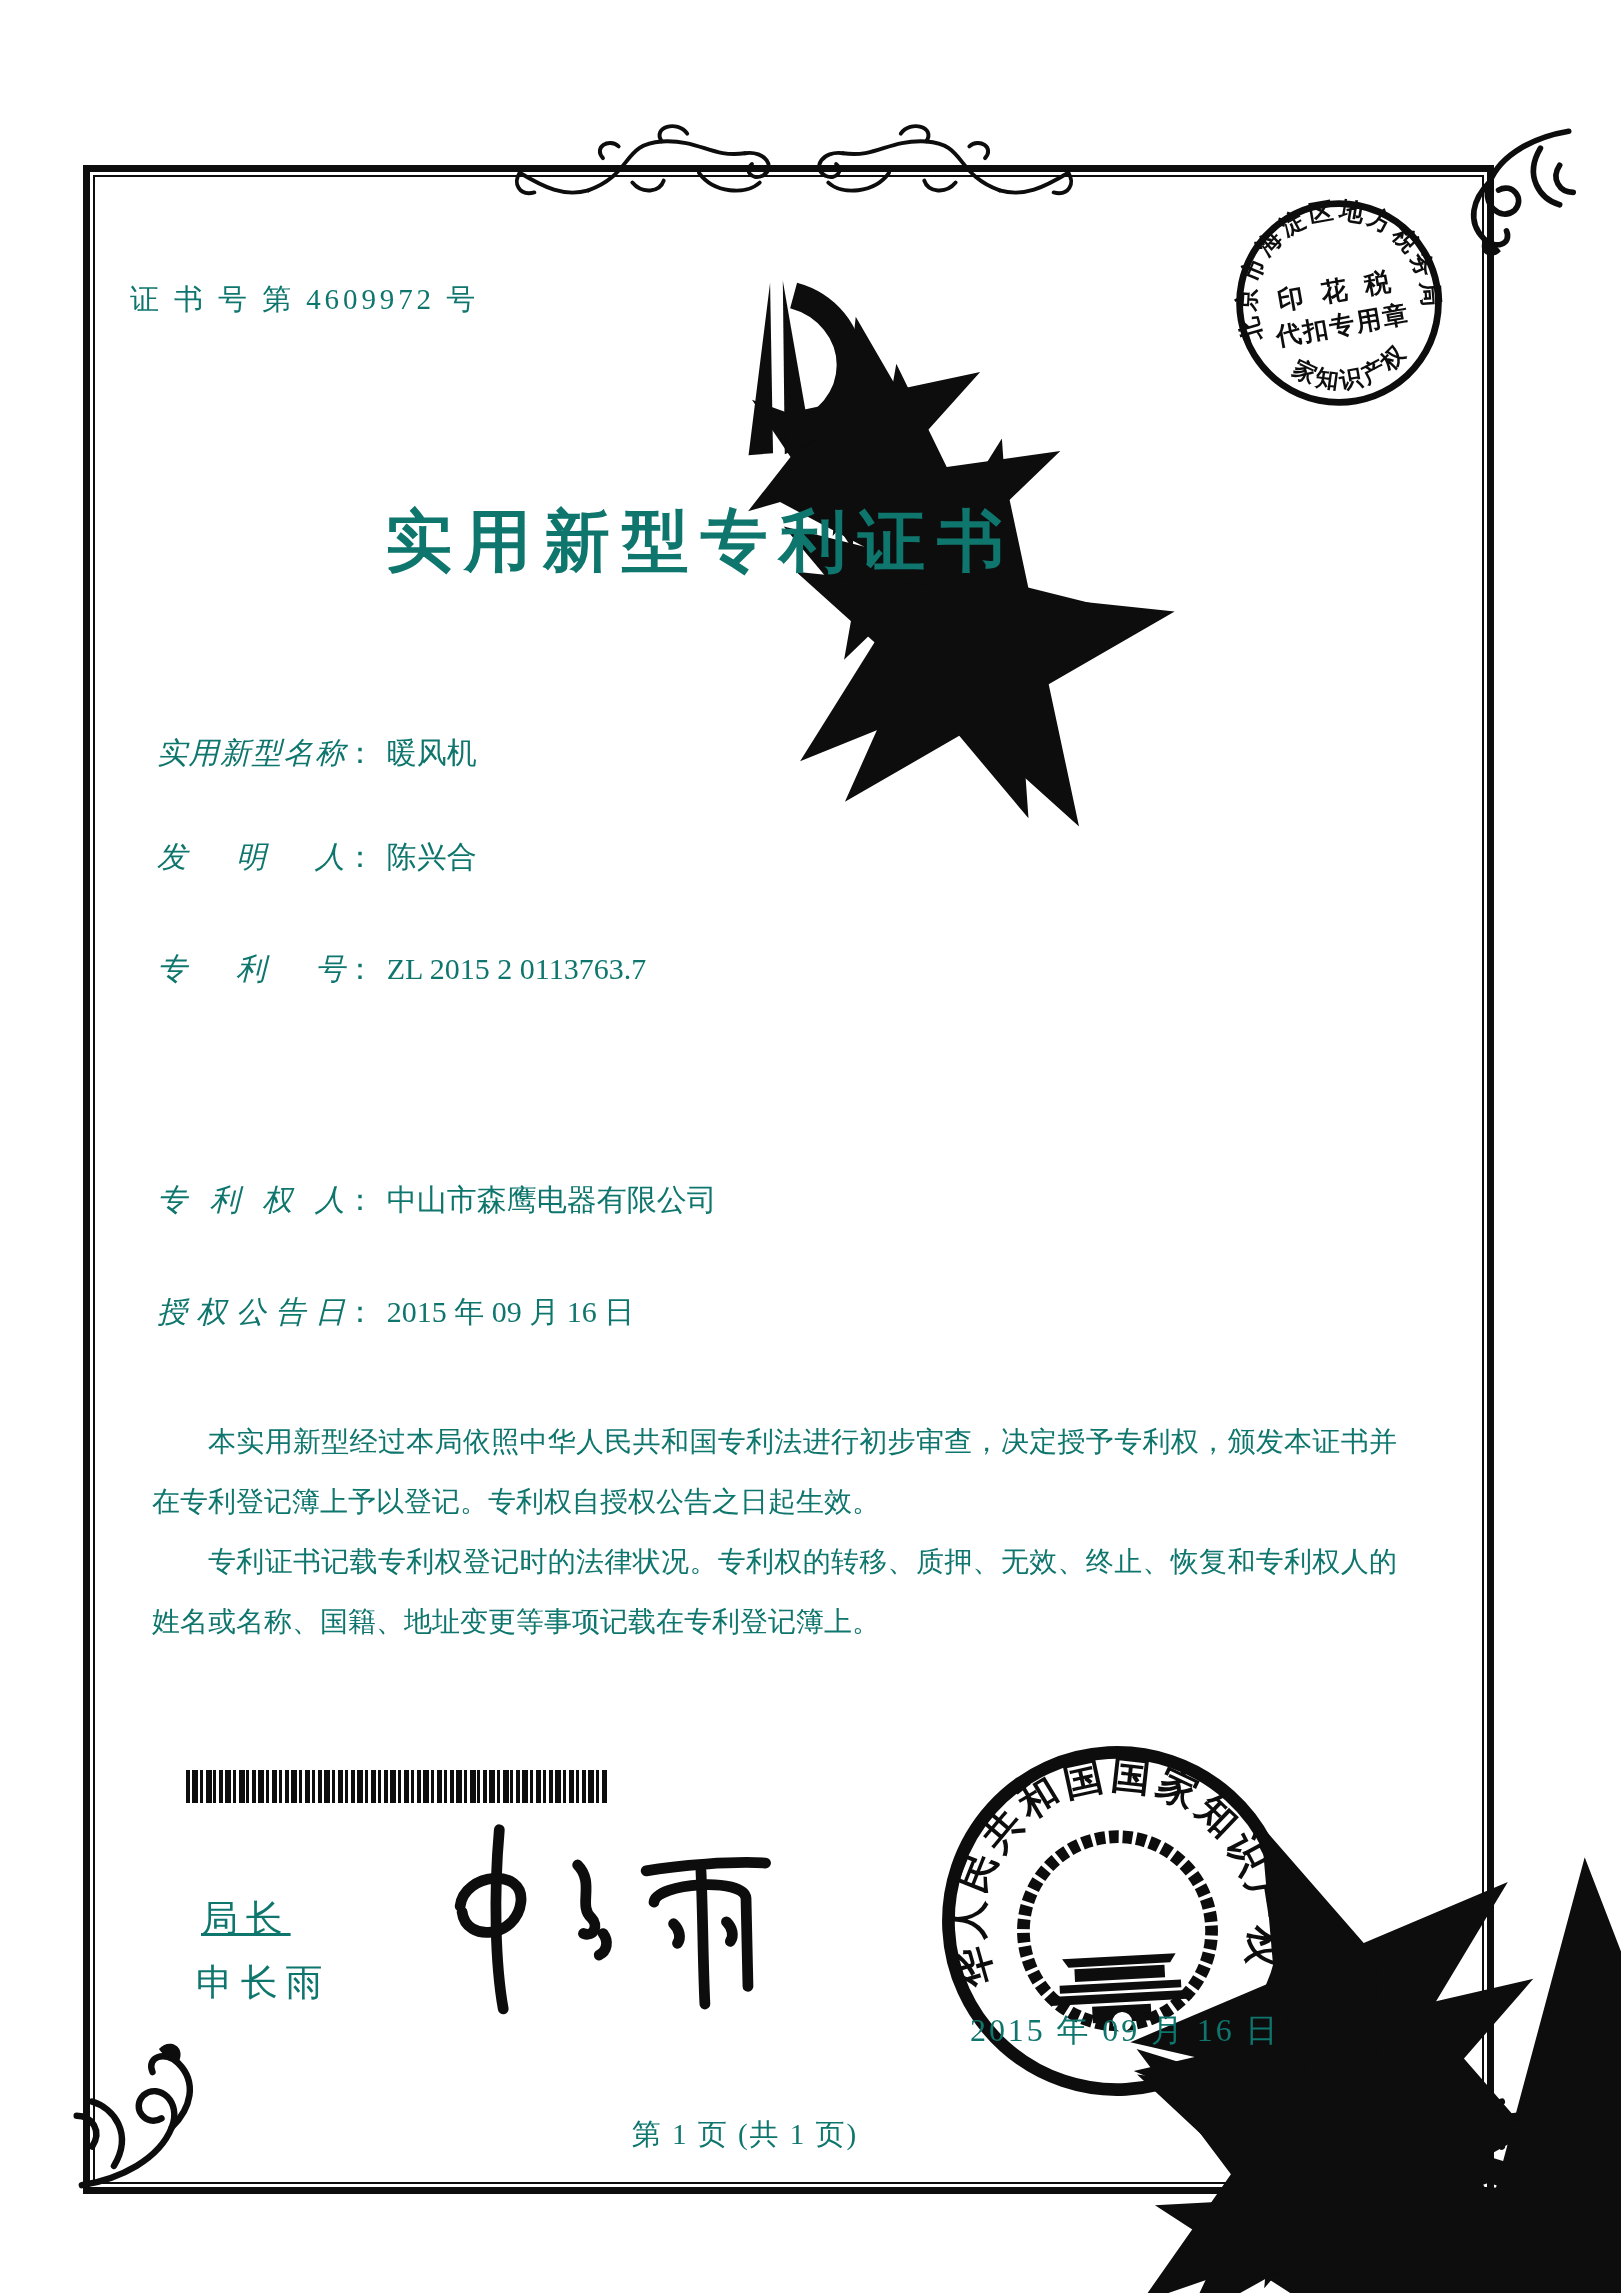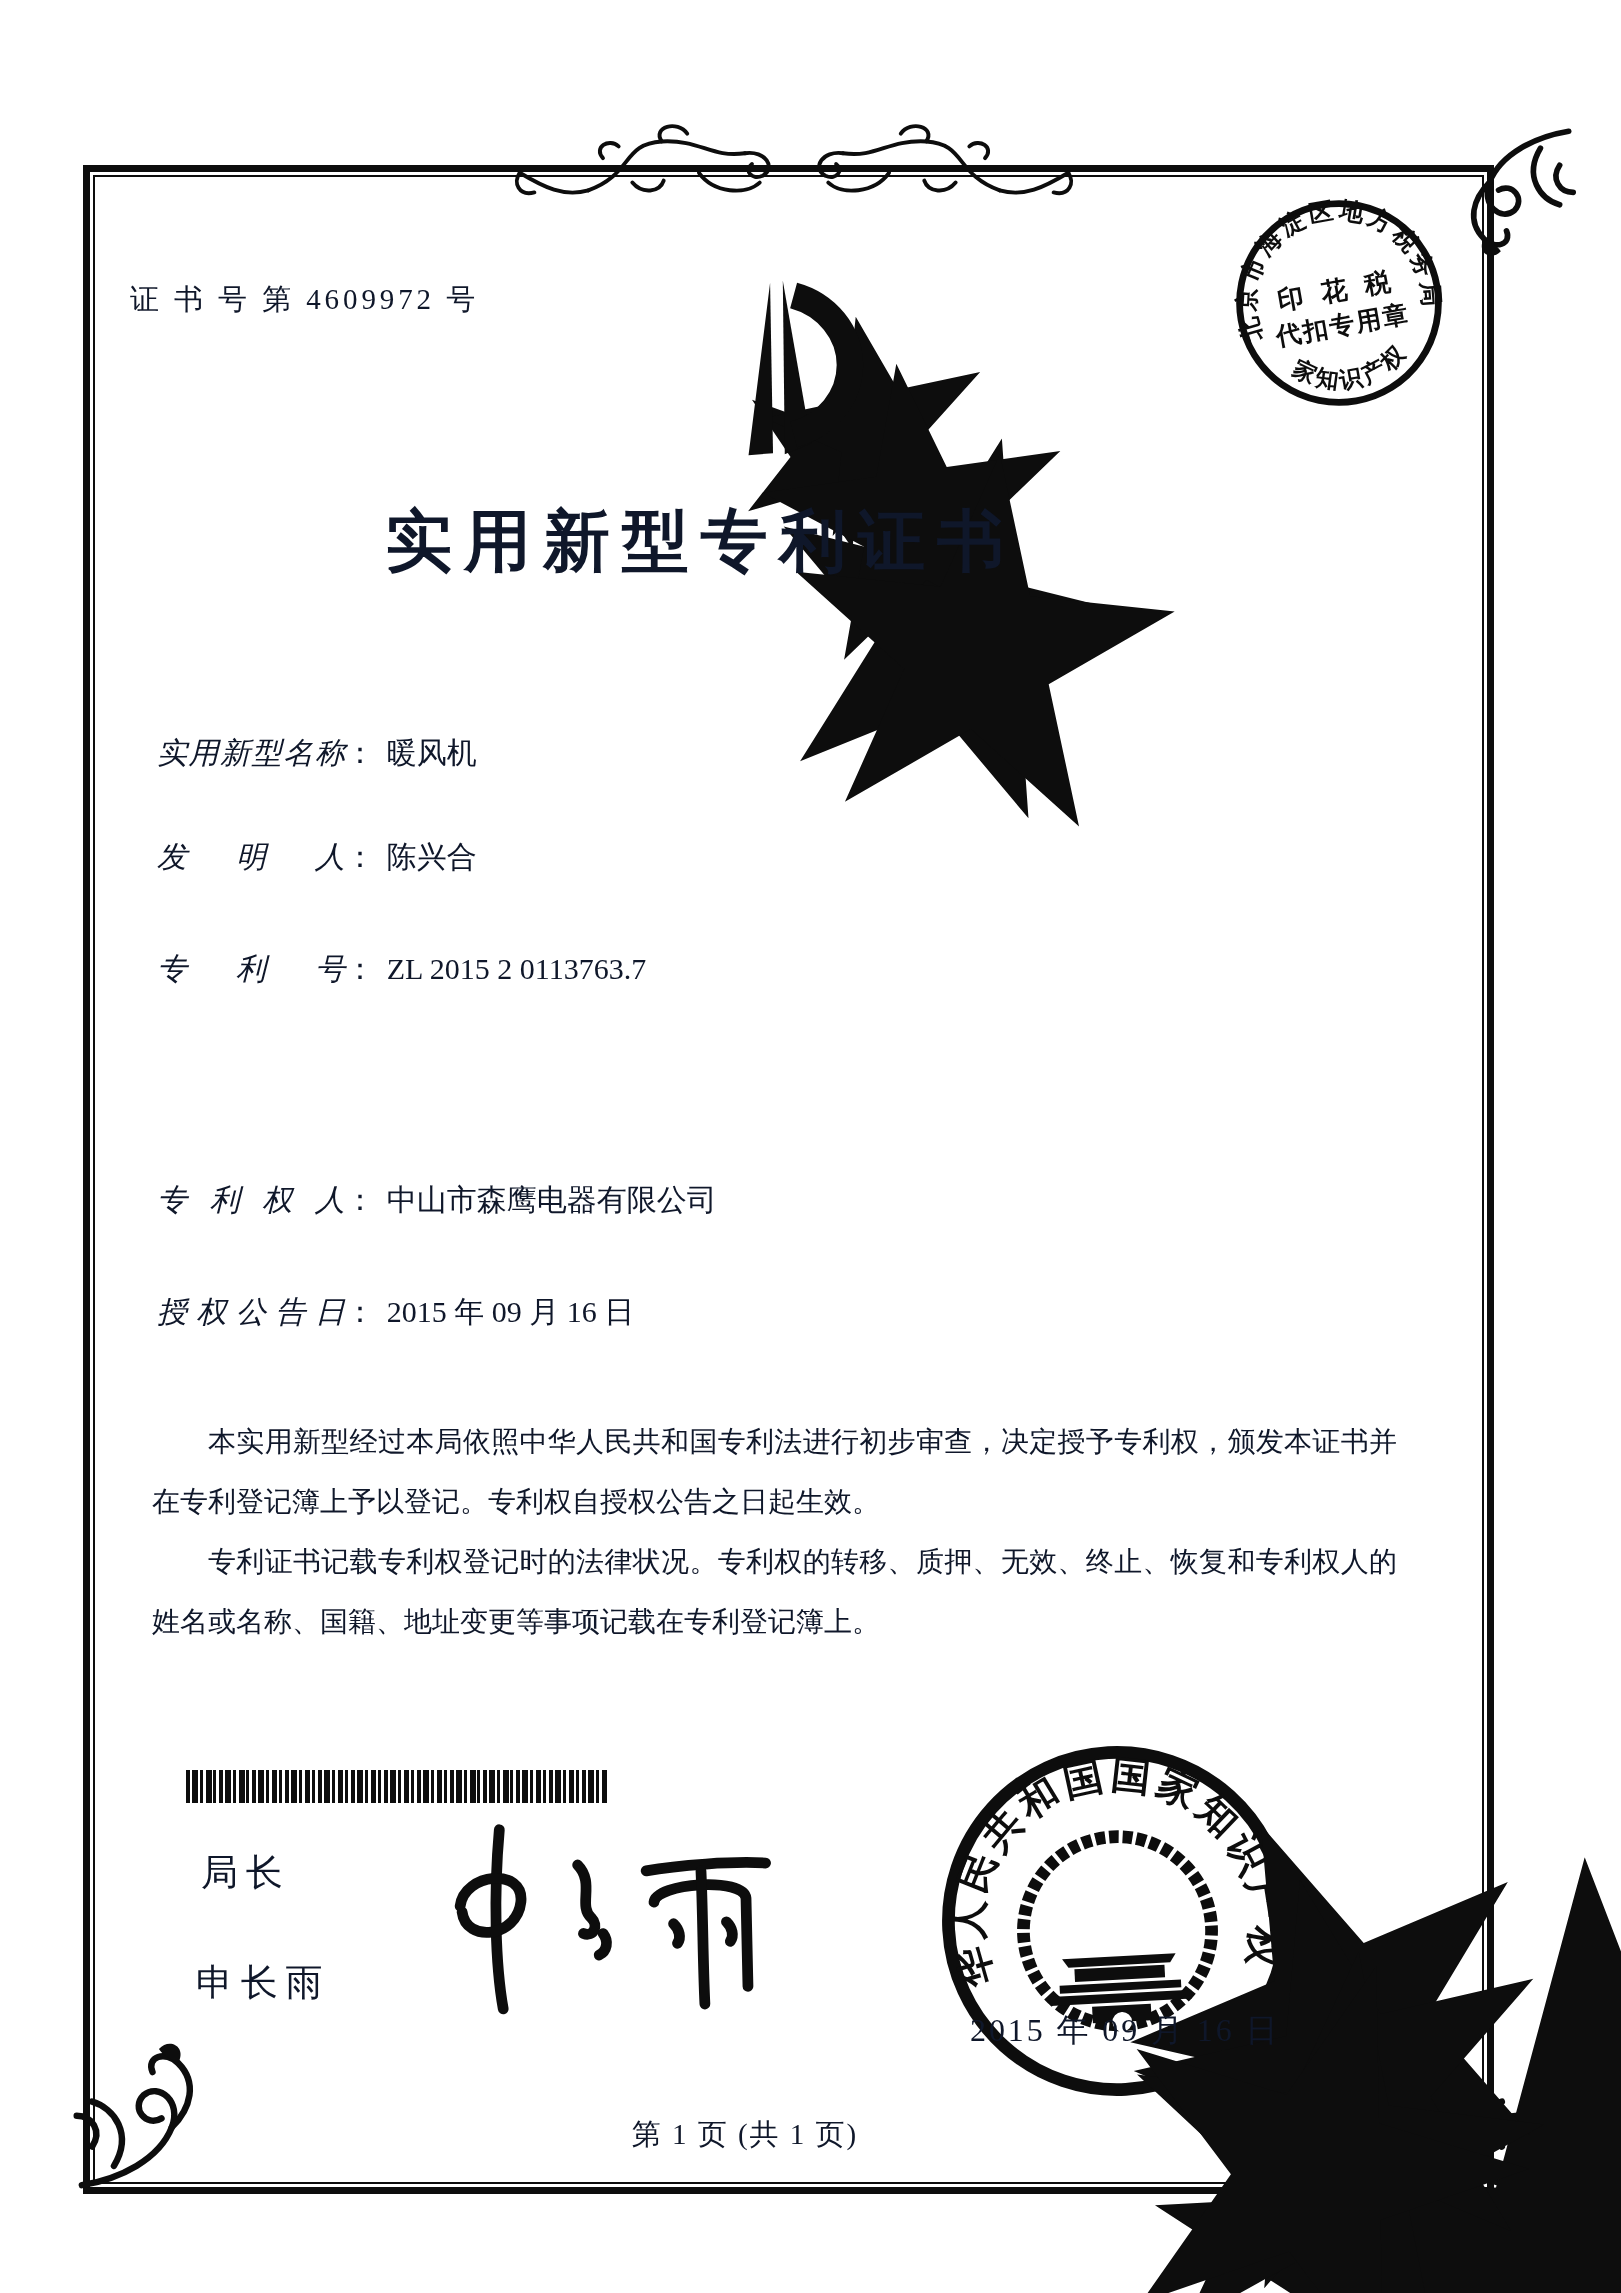--- a/index.html
+++ b/index.html
@@ -1,18 +1,18 @@
 <!DOCTYPE html>
 <html><head>
 <meta charset="utf-8">
 <style>
   html,body{margin:0;padding:0;background:#e8e8e8;}
   .page{
     position:relative;width:1621px;height:2294px;background:#ffffff;
-    font-family:"Liberation Serif","DejaVu Serif",serif;color:#0f172a;overflow:hidden;
+    font-family:"Liberation Serif","DejaVu Serif",serif;color:#0f766e;overflow:hidden;
   }
   .frame{
     position:absolute;left:83px;top:165px;width:1411px;height:2029px;
     border:7.8px solid #0d0d0d;box-sizing:border-box;
   }
   .frame-inner{
     position:absolute;left:2.9px;top:2.9px;right:2.9px;bottom:2.9px;
     border:2px solid #0d0d0d;
   }
   .cert-no{
@@ -31,21 +31,21 @@
     font-size:28px;line-height:60px;text-align:justify;
   }
   .bodytext p{margin:0;text-indent:2em;}
   .barcode{
     position:absolute;left:186px;top:1770px;width:423px;height:33px;
     background:repeating-linear-gradient(90deg,
       #0d0d0d 0 3.9px,#fff 3.9px 5.9px,#0d0d0d 5.9px 11.8px,#fff 11.8px 13.7px,
       #0d0d0d 13.7px 16.7px,#fff 16.7px 19.6px,#0d0d0d 19.6px 25.5px,#fff 25.5px 27.4px,
       #0d0d0d 27.4px 30px,#fff 30px 33px);
   }
-  .director-label{position:absolute;left:201px;top:1848px;font-size:37px;letter-spacing:7.8px;}
+  .director-label{position:absolute;left:201px;top:1894px;font-size:37px;letter-spacing:7.8px;text-decoration:underline;}
   .director-name{position:absolute;left:196px;top:1958px;font-size:37px;letter-spacing:7.8px;}
   .seal-date{position:absolute;left:970px;top:2009px;font-size:32px;letter-spacing:2.9px;white-space:nowrap;}
   .footer{position:absolute;left:539px;top:2115px;width:412px;text-align:center;font-size:29px;letter-spacing:2px;}
   svg{position:absolute;overflow:visible;}
   .svg-logo{left:627px;top:260px;}
   .svg-tax{left:1228px;top:192px;}
   .svg-seal{left:921px;top:1725px;}
   .svg-sign{left:421px;top:1808px;}
   .svg-dragons{left:505px;top:114px;}
   .svg-fl-br{left:1358px;top:2031px;}

